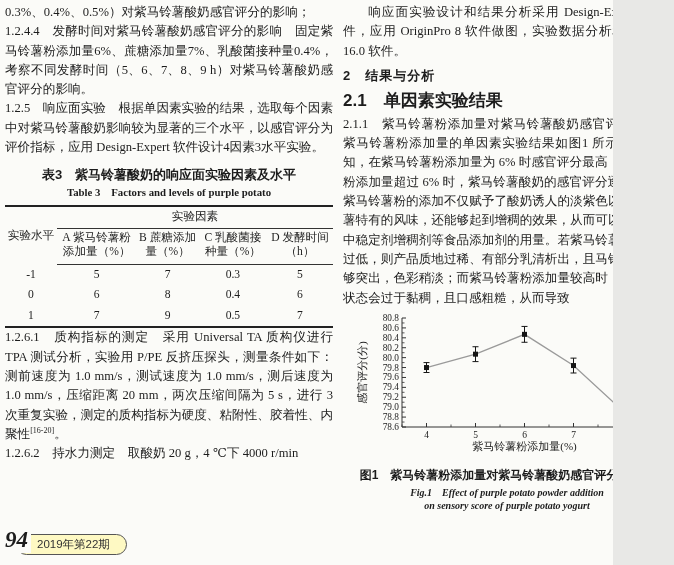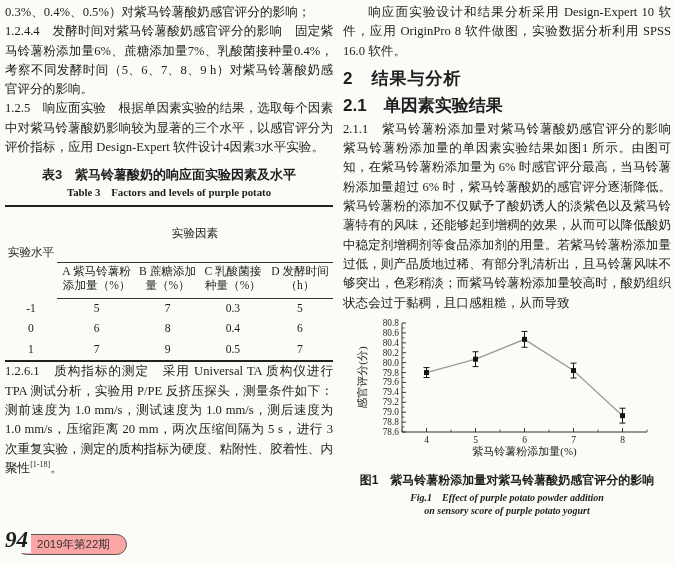--- a/index.html
+++ b/index.html
@@ -1,54 +1,54 @@
 <!DOCTYPE html>
 <html><head>
 <meta charset="utf-8">
 <style>
   html,body{margin:0;padding:0;background:#e8e8e6;}
   .page{
-    position:relative;width:674px;height:565px;background:#fbfbf8;
+    position:relative;width:613px;height:565px;background:#fbfbf8;
     font-family:"Liberation Serif","DejaVu Serif",serif;
     color:#1c1c1c;overflow:hidden;
   }
   .col{position:absolute;top:3px;width:328px;}
   .col-left{left:5px;}
   .col-right{left:343px;width:328px;}
   p.body{margin:0;font-size:12.6px;line-height:19.3px;text-align:justify;}
   p.body.indent{text-indent:2em;}
   sup{font-size:8px;line-height:0;}
   
   .h2{font-family:"Liberation Sans","DejaVu Sans",sans-serif;font-weight:bold;
-      font-size:17px;margin:6px 0 4px 0;letter-spacing:1px;}
+      font-size:13px;margin:6px 0 4px 0;letter-spacing:1px;}
   .h3{font-family:"Liberation Sans","DejaVu Sans",sans-serif;font-weight:bold;
       font-size:17px;margin:2px 0 3px 0;}
   
   .tcap-zh{font-family:"Liberation Sans","DejaVu Sans",sans-serif;font-weight:bold;
       font-size:13px;text-align:center;margin:9px 0 2px 0;}
   .tcap-en{font-weight:bold;font-size:10.8px;text-align:center;margin:0 0 1px 0;}
   
   table.t3{width:100%;border-collapse:collapse;margin-top:5px;
       font-size:11.6px;border-top:2.2px solid #222;border-bottom:2.2px solid #222;}
   table.t3 th,table.t3 td{font-weight:normal;text-align:center;padding:11px 2px;line-height:14.5px;}
-  table.t3 .group-hd{border-bottom:1.2px solid #333;padding:20px 0;}
+  table.t3 .group-hd{border-bottom:1.2px solid #333;padding:3px 0;}
   table.t3 tr.colhdr th{border-bottom:1.2px solid #333;padding:2px 1px 4px 1px;}
   table.t3 td{padding:3px 1px;}
   
   .figure-wrap{margin-top:2px;text-align:center;}
   .fcap-zh{font-family:"Liberation Sans","DejaVu Sans",sans-serif;font-weight:bold;
       font-size:12px;text-align:center;margin:3px 0 2px 0;}
   .fcap-en{font-weight:bold;font-size:10px;text-align:center;margin:0;font-style:italic;}
   
   .footer{position:absolute;left:0;top:527px;height:32px;width:300px;}
   .page-num{position:absolute;left:2px;top:0px;font-size:23px;font-weight:bold;
       font-style:italic;z-index:2;background:#fbfbf8;padding:0 3px;}
   .issue-pill{position:absolute;left:16px;top:7px;border:1.2px solid #555;
       border-radius:11px;padding:2px 16px 2px 20px;font-size:11.5px;
-      font-family:"Liberation Sans","DejaVu Sans",sans-serif;color:#333;background:#fca5a5;}
+      font-family:"Liberation Sans","DejaVu Sans",sans-serif;color:#333;background:#fef9c3;}
   svg text{font-family:"Liberation Serif","DejaVu Serif",serif;fill:#1c1c1c;}
 </style>
 </head>
 <body>
 
 <div class="page">
 
   <div class="col col-left">
     <p class="body">0.3%、0.4%、0.5%）对紫马铃薯酸奶感官评分的影响；</p>
     <p class="body">1.2.4.4　发酵时间对紫马铃薯酸奶感官评分的影响　固定紫马铃薯粉添加量6%、蔗糖添加量7%、乳酸菌接种量0.4%，考察不同发酵时间（5、6、7、8、9 h）对紫马铃薯酸奶感官评分的影响。</p>
@@ -88,21 +88,22 @@
         <tr>
           <td>1</td>
           <td>7</td>
           <td>9</td>
           <td>0.5</td>
           <td>7</td>
         </tr>
       </tbody>
     </table>
 
-    <p class="body"><span>1.2.6.1　质构指标的测定　采用 Universal TA 质构仪进行 TPA 测试分析，实验用 P/PE 反挤压探头，测量条件如下：测前速度为 1.0 mm/s，测试速度为 1.0 mm/s，测后速度为 1.0 mm/s，压缩距离 20 mm，两次压缩间隔为 5 s，进行 3 次重复实验，测定的质构指标为硬度、粘附性、胶着性、内聚性</span><sup>[1-18]</sup><span>。</span></p>
+    <p class="body"><span>1.2.6.1　质构指标的测定　采用 Universal TA 质构仪进行 TPA 测试分析，实验用 P/PE 反挤压探头，测量条件如下：测前速度为 1.0 mm/s，测试速度为 1.0 mm/s，测后速度为 1.0 mm/s，压缩距离 20 mm，两次压缩间隔为 5 s，进行 3 次重复实验，测定的质构指标为硬度、粘附性、胶着性、内聚性</span><sup>[16-20]</sup><span>。</span></p>
+    <p class="body">1.2.6.2　持水力测定　取酸奶 20 g，4 ℃下 4000 r/min</p>
   </div>
 
   <div class="col col-right">
     <p class="body indent">响应面实验设计和结果分析采用 Design-Expert 10 软件，应用 OriginPro 8 软件做图，实验数据分析利用 SPSS 16.0 软件。</p>
     <div class="h2">2　结果与分析</div>
     <div class="h3">2.1　单因素实验结果</div>
     <p class="body">2.1.1　紫马铃薯粉添加量对紫马铃薯酸奶感官评分的影响　紫马铃薯粉添加量的单因素实验结果如图1 所示。由图可知，在紫马铃薯粉添加量为 6% 时感官评分最高，当马铃薯粉添加量超过 6% 时，紫马铃薯酸奶的感官评分逐渐降低。紫马铃薯粉的添加不仅赋予了酸奶诱人的淡紫色以及紫马铃薯特有的风味，还能够起到增稠的效果，从而可以降低酸奶中稳定剂增稠剂等食品添加剂的用量。若紫马铃薯粉添加量过低，则产品质地过稀、有部分乳清析出，且马铃薯风味不够突出，色彩稍淡；而紫马铃薯粉添加量较高时，酸奶组织状态会过于黏稠，且口感粗糙，从而导致</p>
 
     <div class="figure-wrap">
       <svg width="304" height="150" viewBox="0 0 304 150">

